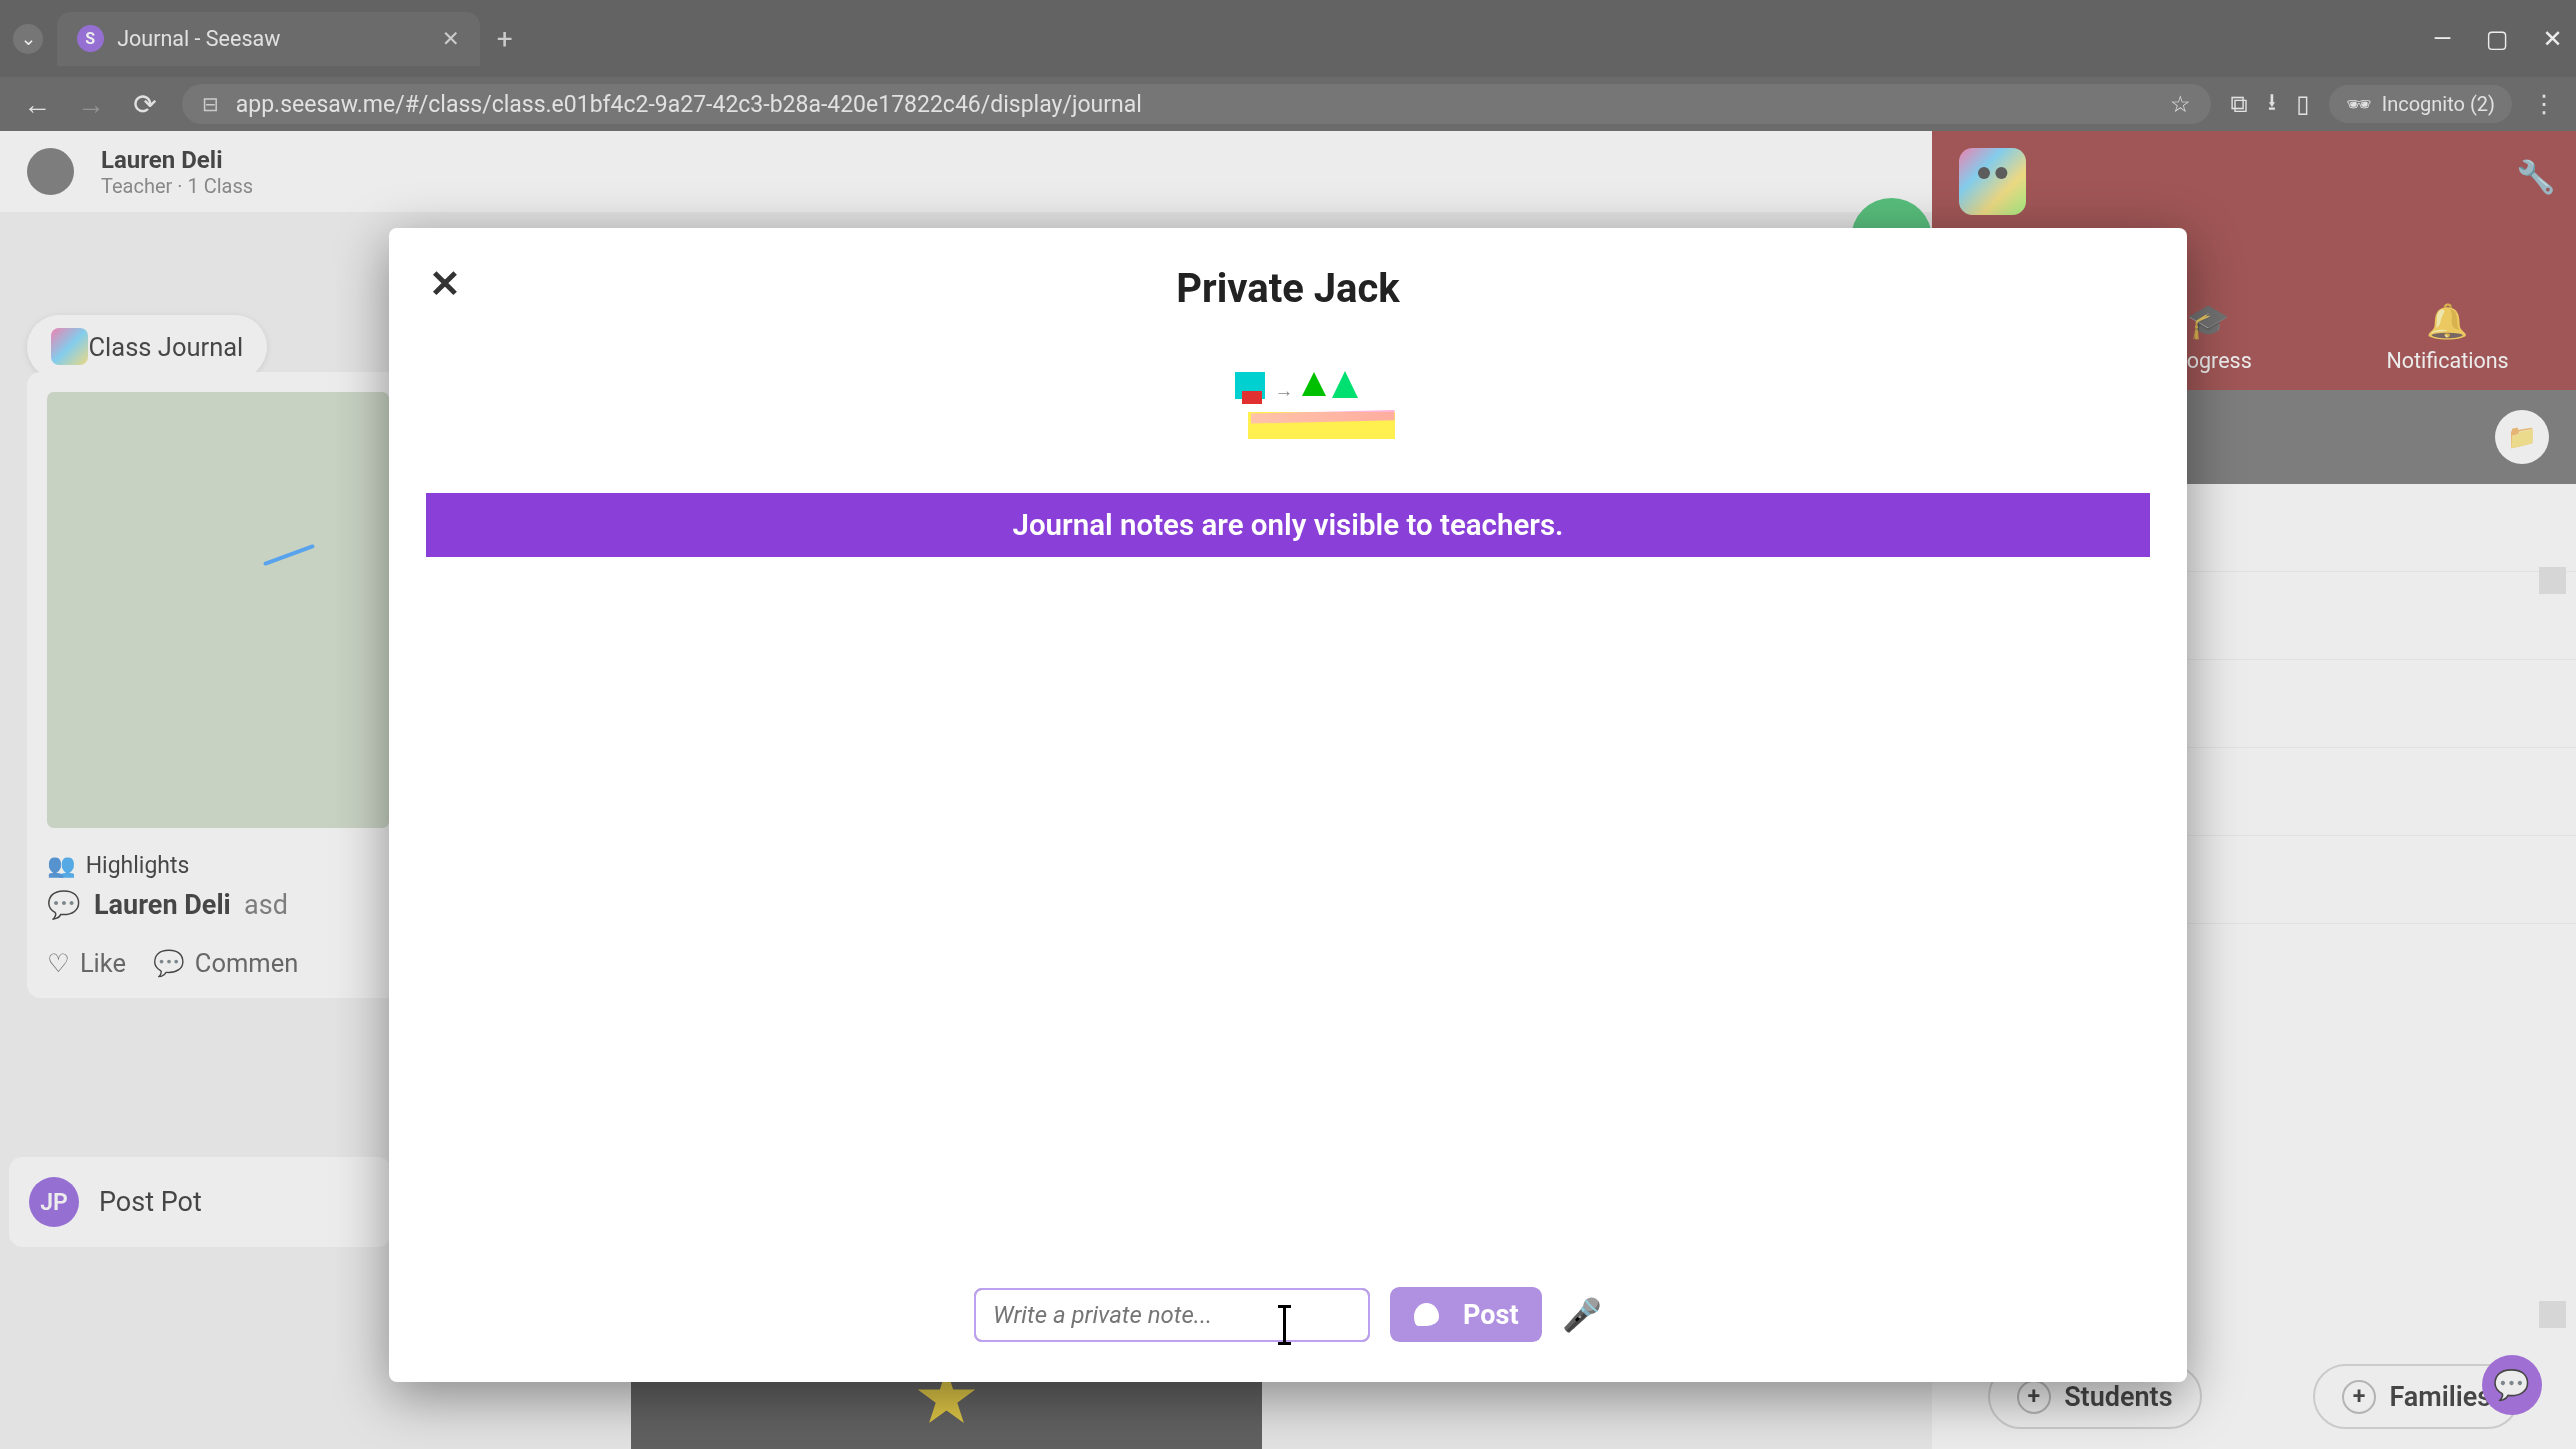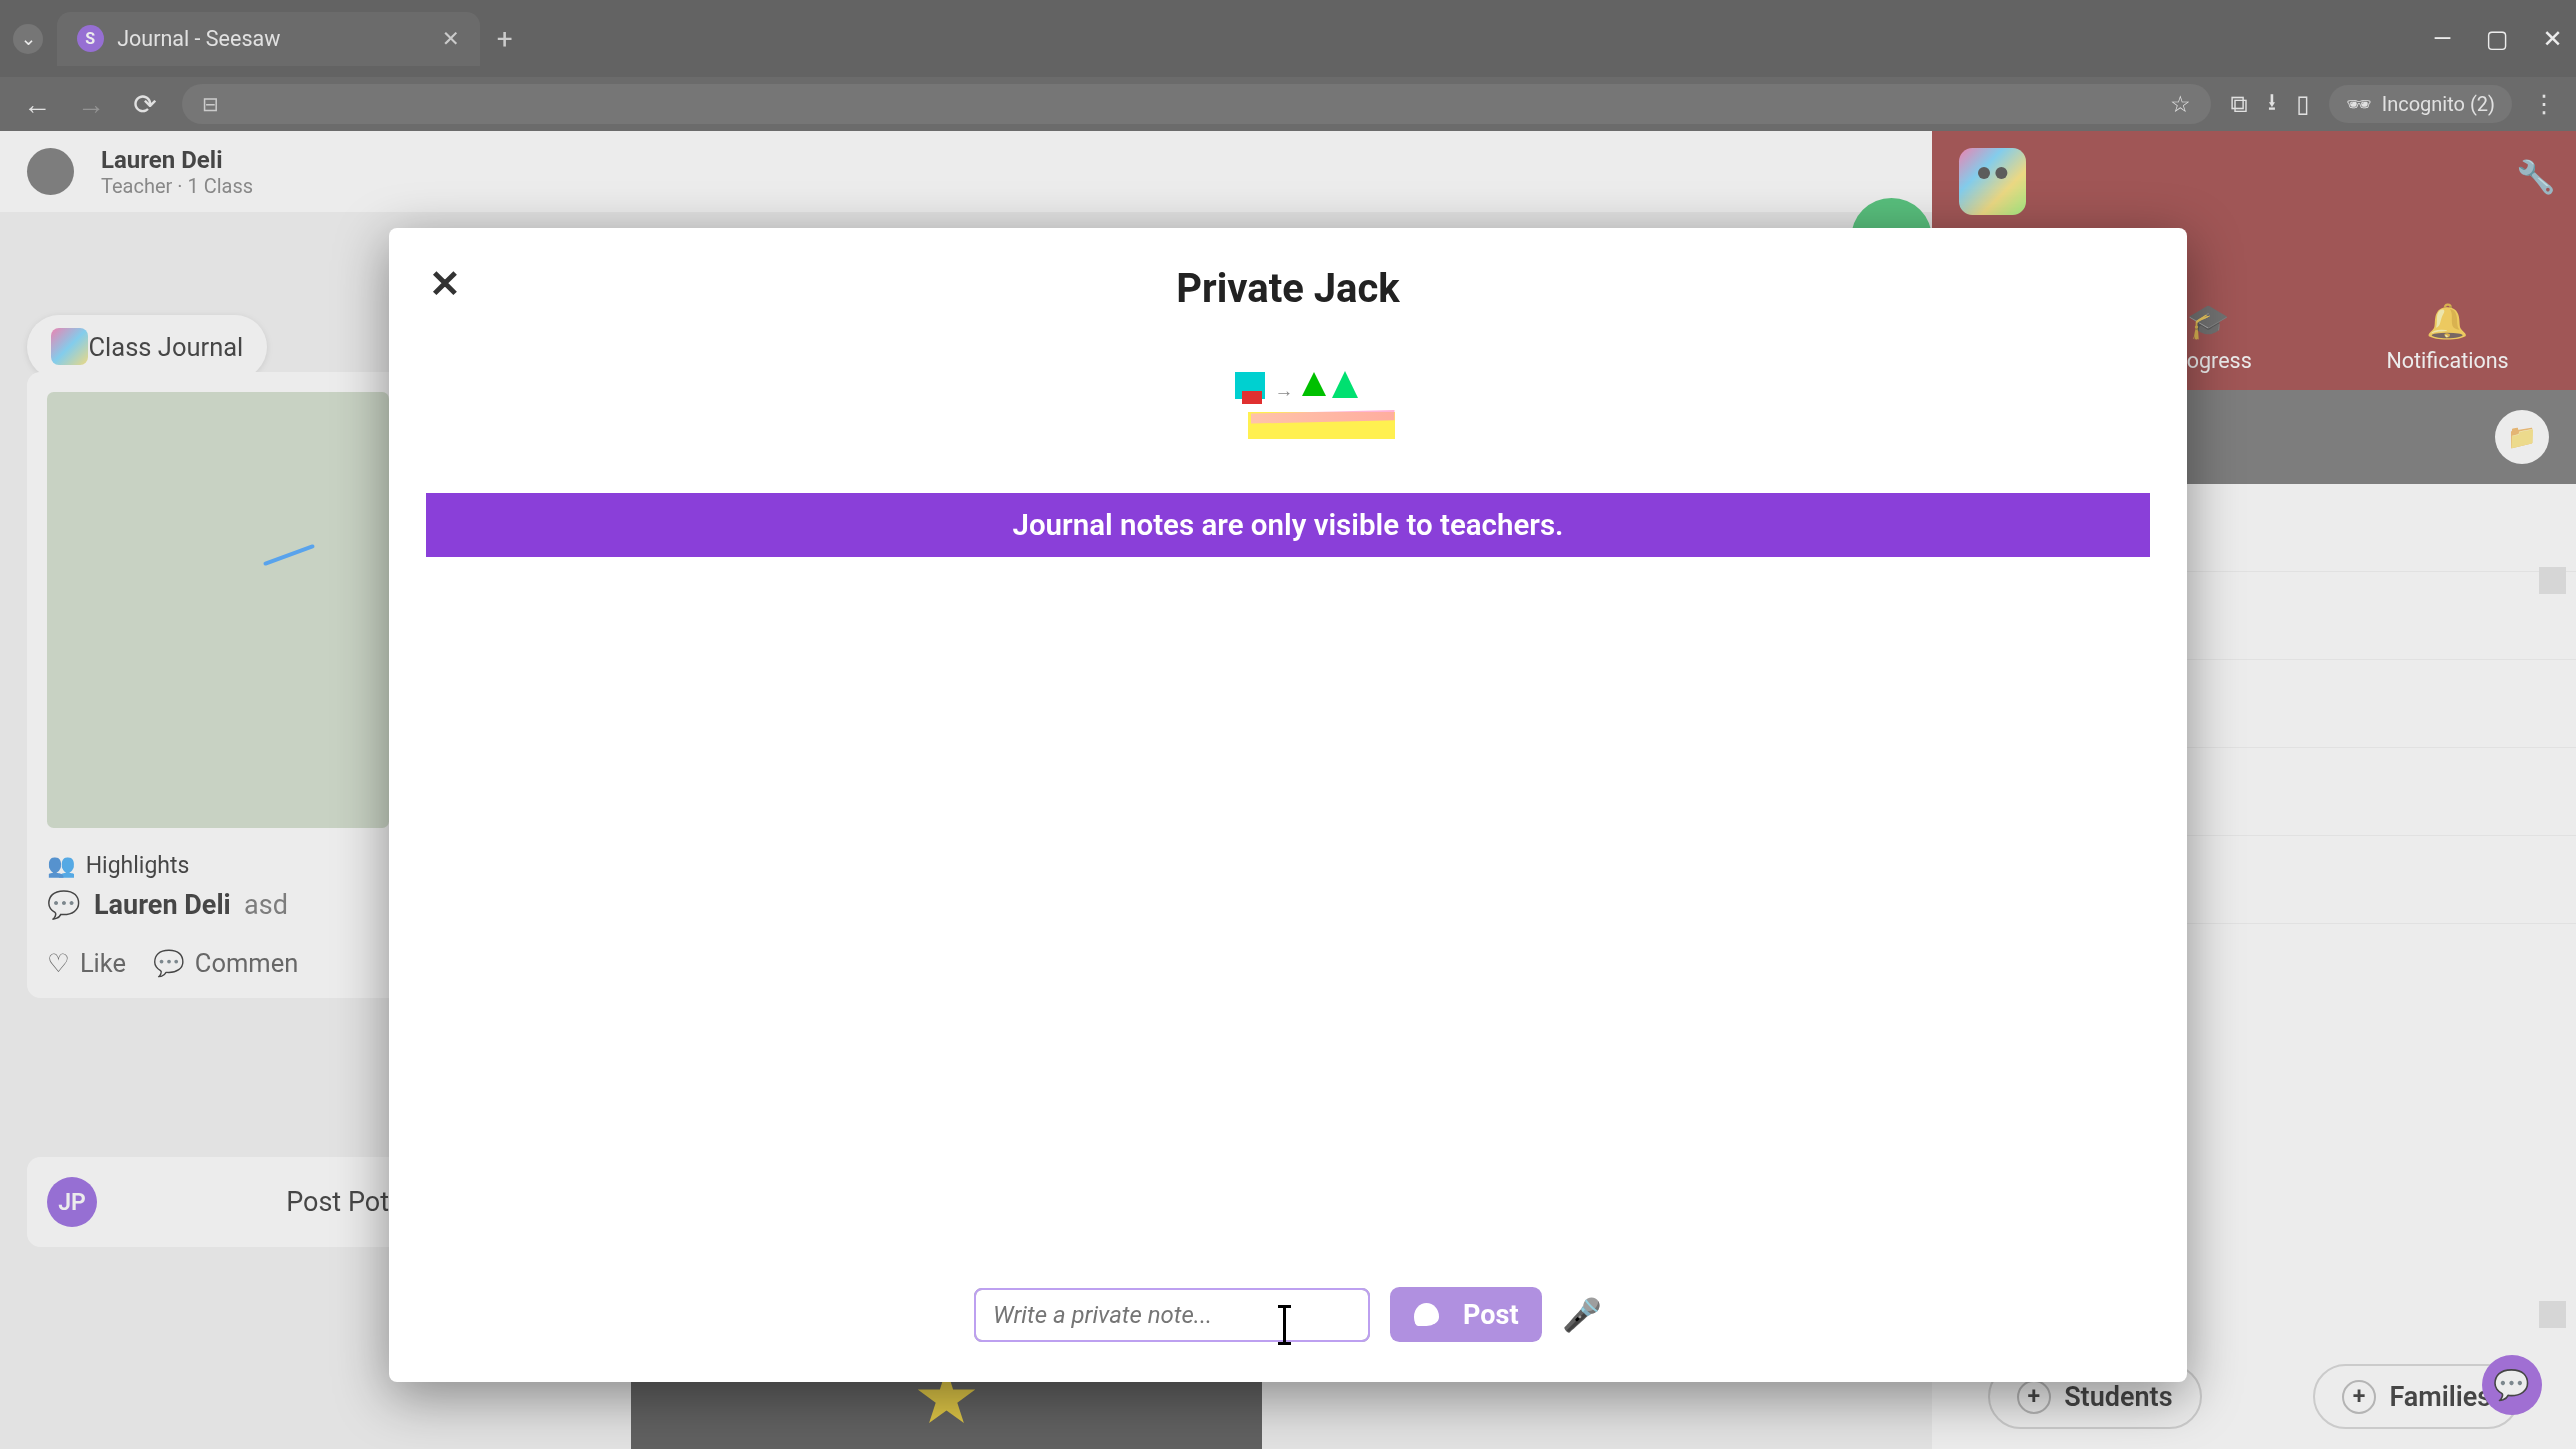--- a/index.html
+++ b/index.html
@@ -39,21 +39,21 @@
 .left-card { position: absolute; top: 372px; left: 27px; width: 382px; background: #fff; border-radius: 13.4px; padding: 20px; z-index: 2; }
 .left-card-img { width: 100%; height: 436px; background: #c8d8c0; border-radius: 6.7px; position: relative; }
 .left-card-img::after { content: ''; position: absolute; left: 215px; top: 161px; width: 54px; height: 4px; background: #1e90ff; transform: rotate(-20deg); border-radius: 2px; }
 .highlights-row { display: flex; align-items: center; gap: 10px; margin-top: 23.5px; font-size: 23px; }
 .post-author-row { display: flex; align-items: center; gap: 13.4px; margin-top: 10px; font-size: 27px; }
 .post-author-row .author { font-weight: 700; }
 .post-author-row .msg { color: #555; }
 .actions-row { display: flex; gap: 27px; margin-top: 27px; }
 .action-btn-bg { display: flex; align-items: center; gap: 10px; font-size: 25.5px; color: #333; }
 
-.jack-card { position: absolute; top: 1157px; left: 27px; width: 382px; background: #fff; border-radius: 13.4px; padding: 20px; z-index: 2; display: flex; align-items: center; gap: 20px; justify-content: space-between; }
+.jack-card { position: absolute; top: 1157px; left: 9px; width: 382px; background: #fff; border-radius: 13.4px; padding: 20px; z-index: 2; display: flex; align-items: center; gap: 20px; }
 .jp-avatar { width: 50px; height: 50px; border-radius: 50%; background: #7b3fd9; color: #fff; display: flex; align-items: center; justify-content: center; font-size: 23px; font-weight: 600; }
 .jp-name { font-size: 27px; }
 
 .dark-card-bottom { position: absolute; top: 1345px; left: 631px; width: 631px; height: 107px; background: #2a2a2a; z-index: 2; display: flex; align-items: center; justify-content: center; }
 .dark-card-bottom::after { content: ''; width: 60px; height: 60px; background: #e6c200; clip-path: polygon(50% 0,61% 35%,98% 35%,68% 57%,79% 91%,50% 70%,21% 91%,32% 57%,2% 35%,39% 35%); }
 
 .right-panel { position: absolute; top: 131px; right: 0; width: 644px; bottom: 0; background: #fff; z-index: 2; }
 .rp-header { background: #8b1a1a; height: 101px; display: flex; align-items: center; padding: 0 27px; gap: 20px; position: relative; }
 .rp-icon { width: 67px; height: 67px; border-radius: 13.4px; background: linear-gradient(135deg,#ff5ea3,#5ecfff,#ffe15e,#8fff5e); position: relative; }
 .rp-icon::after { content:''; position:absolute; left:19px; top:19px; width:12px; height:12px; border-radius:50%; background:#222; box-shadow: 17.4px 0 0 #222; }
@@ -115,20 +115,21 @@
     <span>✕</span>
   </div>
 </div>
 
 <div class="toolbar">
   <div class="nav-btn">←</div>
   <div class="nav-btn disabled">→</div>
   <div class="nav-btn">⟳</div>
   <div class="addr-bar">
     <span class="site-icon">⊟</span>
+    <span>app.seesaw.me/#/class/class.e01bf4c2-9a27-42c3-b28a-420e17822c46/display/journal</span>
     <span style="margin-left:auto">☆</span>
   </div>
   <span class="tb-icon">⧉</span>
   <span class="tb-icon">⭳</span>
   <span class="tb-icon">▯</span>
   <div class="incognito-badge">
     <span>🕶</span>
     <span>Incognito (2)</span>
   </div>
   <span class="tb-icon">⋮</span>

